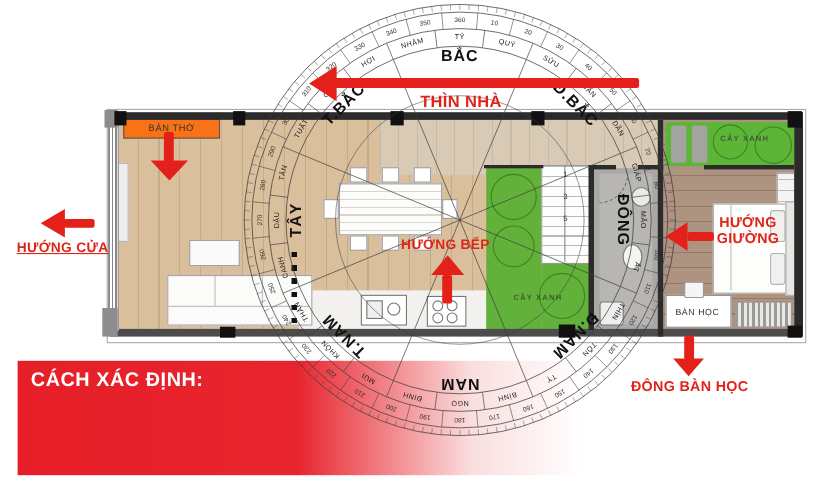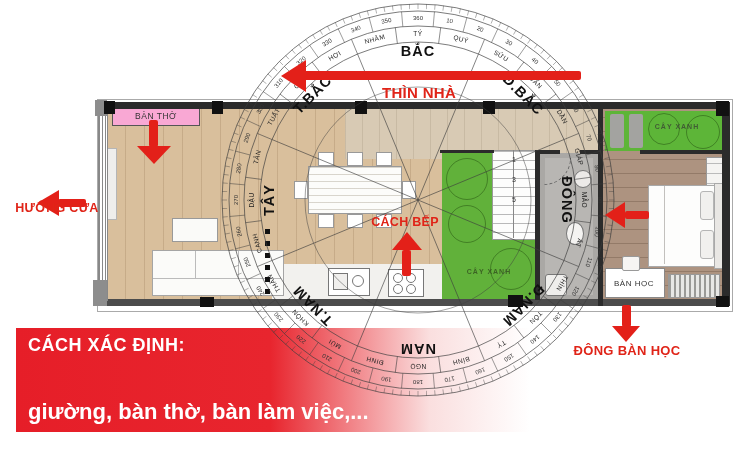--- a/index.html
+++ b/index.html
@@ -3,21 +3,21 @@
 <meta charset="utf-8">
 <style>
   html,body{margin:0;padding:0;background:#fff;}
   #stage{position:relative;width:750px;height:450px;overflow:hidden;background:#fff;
          font-family:"Liberation Sans","DejaVu Sans",sans-serif;}
   .abs{position:absolute;}
   .rlabel{position:absolute;color:#e02418;font-weight:bold;text-align:center;
           letter-spacing:.3px;line-height:1.15;}
   .bar{position:absolute;background:#e32019;border-radius:2px;}
   .tri{position:absolute;width:0;height:0;}
-  .planlab{position:absolute;color:#333;background:#f9a8d4;border:1px solid #555;
+  .planlab{position:absolute;color:#333;background:#f97316;border:1px solid #555;
            text-align:center;letter-spacing:.5px;}
   .greenlab{position:absolute;color:#33501f;text-align:center;letter-spacing:1px;font-weight:bold;opacity:.8;}
   .tree{position:absolute;border:1px solid rgba(35,80,15,.5);border-radius:50%;}
   .stairnum{position:absolute;font-size:7px;color:#333;width:12px;text-align:center;}
   svg{position:absolute;left:0;top:0;}
 </style>
 </head>
 <body>
 
 <div id="stage">
@@ -130,21 +130,20 @@
   <div class="abs" style="left:355px;top:101px;width:12px;height:13px;background:#111;"></div>
   <div class="abs" style="left:483px;top:101px;width:12px;height:13px;background:#111;"></div>
   <div class="abs" style="left:716px;top:101px;width:13px;height:15px;background:#111;"></div>
   <div class="abs" style="left:200px;top:297px;width:14px;height:10px;background:#111;"></div>
   <div class="abs" style="left:508px;top:295px;width:15px;height:12px;background:#111;"></div>
   <div class="abs" style="left:716px;top:296px;width:13px;height:11px;background:#111;"></div>
 
   <div class="abs" style="left:16px;top:328px;width:530px;height:104px;z-index:3;
               background:linear-gradient(to right,#e61e28 0%,#e8252e 48%,rgba(246,196,196,.55) 78%,rgba(255,255,255,0) 97%);">
     <div style="position:absolute;left:12px;top:7px;color:#fff;font-weight:bold;font-size:18px;letter-spacing:.5px;">CÁCH XÁC ĐỊNH:</div>
-    <div style="position:absolute;left:12px;top:71px;color:#fff;font-weight:bold;font-size:22px;">giường, bàn thờ, bàn làm việc,...</div>
   </div>
 
   <svg id="compass" width="750" height="450" viewBox="0 0 750 450" style="z-index:4;pointer-events:none;">
       <circle cx="418" cy="200" r="113" fill="none" stroke="#3d3d3d" stroke-width="0.8" opacity="0.6"></circle>
       <circle cx="418" cy="200" r="158" fill="none" stroke="#3d3d3d" stroke-width="0.8" opacity="0.85"></circle>
       <circle cx="418" cy="200" r="174" fill="none" stroke="#3d3d3d" stroke-width="0.8" opacity="0.85"></circle>
       <circle cx="418" cy="200" r="189" fill="none" stroke="#3d3d3d" stroke-width="0.8" opacity="0.85"></circle>
       <circle cx="418" cy="200" r="196" fill="none" stroke="#3d3d3d" stroke-width="0.8" opacity="0.85"></circle>
       <line x1="418" y1="200" x2="478.4639823136842" y2="54.0270338632167" stroke="#3d3d3d" stroke-width="0.8" opacity="0.8"></line>
       <line x1="418" y1="200" x2="563.9729661367833" y2="139.5360176863158" stroke="#3d3d3d" stroke-width="0.8" opacity="0.8"></line>
@@ -427,29 +426,33 @@
       <text transform="translate(386.482855753452,21.257392828284253) rotate(350)" text-anchor="middle" dominant-baseline="middle" font-size="6" font-weight="normal" letter-spacing="0" fill="#333" font-family="&quot;Liberation Sans&quot;,&quot;DejaVu Sans&quot;,sans-serif">350</text>
       <text transform="translate(418,18.5) rotate(0)" text-anchor="middle" dominant-baseline="middle" font-size="6" font-weight="normal" letter-spacing="0" fill="#333" font-family="&quot;Liberation Sans&quot;,&quot;DejaVu Sans&quot;,sans-serif">360</text>
     </svg>
 
   <div class="bar" style="left:303px;top:71px;width:278px;height:9px;z-index:5;"></div>
   <div class="tri" style="left:281px;top:60px;border-right:25px solid #e32019;border-top:16px solid transparent;border-bottom:16px solid transparent;z-index:5;"></div>
   <div class="rlabel" style="left:349px;top:84px;width:140px;font-size:15px;z-index:5;">THÌN NHÀ</div>
 
   <div class="bar" style="left:58px;top:199px;width:28px;height:8px;z-index:5;"></div>
   <div class="tri" style="left:37px;top:190px;border-right:22px solid #e32019;border-top:13px solid transparent;border-bottom:13px solid transparent;z-index:5;"></div>
-  <div class="rlabel" style="left:6px;top:201px;width:102px;font-size:12.5px;z-index:5;">HƯỚNG CỬA</div>
+  <div class="rlabel" style="left:6px;top:218px;width:102px;font-size:12.5px;z-index:5;text-decoration:underline;">HƯỚNG CỬA</div>
 
   <div class="bar" style="left:149px;top:120px;width:9px;height:27px;z-index:5;"></div>
   <div class="tri" style="left:137px;top:146px;border-top:18px solid #e32019;border-left:17px solid transparent;border-right:17px solid transparent;z-index:5;"></div>
 
-  <div class="rlabel" style="left:358px;top:215px;width:94px;font-size:12.5px;z-index:5;">CÁCH BẾP</div>
+  <div class="rlabel" style="left:358px;top:215px;width:94px;font-size:12.5px;z-index:5;">HƯỚNG BẾP</div>
   <div class="tri" style="left:392px;top:232px;border-bottom:18px solid #e32019;border-left:15px solid transparent;border-right:15px solid transparent;z-index:5;"></div>
   <div class="bar" style="left:402px;top:250px;width:9px;height:26px;z-index:5;"></div>
 
   <div class="bar" style="left:625px;top:211px;width:24px;height:8px;z-index:5;"></div>
   <div class="tri" style="left:605px;top:202px;border-right:20px solid #e32019;border-top:13px solid transparent;border-bottom:13px solid transparent;z-index:5;"></div>
+  <div class="rlabel" style="left:645px;top:195px;width:70px;font-size:13px;z-index:5;">
+    <div>HƯỚNG</div>
+    <div>GIƯỜNG</div>
+  </div>
 
   <div class="bar" style="left:622px;top:305px;width:9px;height:22px;z-index:5;"></div>
   <div class="tri" style="left:612px;top:326px;border-top:16px solid #e32019;border-left:14px solid transparent;border-right:14px solid transparent;z-index:5;"></div>
   <div class="rlabel" style="left:558px;top:344px;width:138px;font-size:13px;z-index:5;">ĐÔNG BÀN HỌC</div>
 
 </div>
 
 </body></html>

